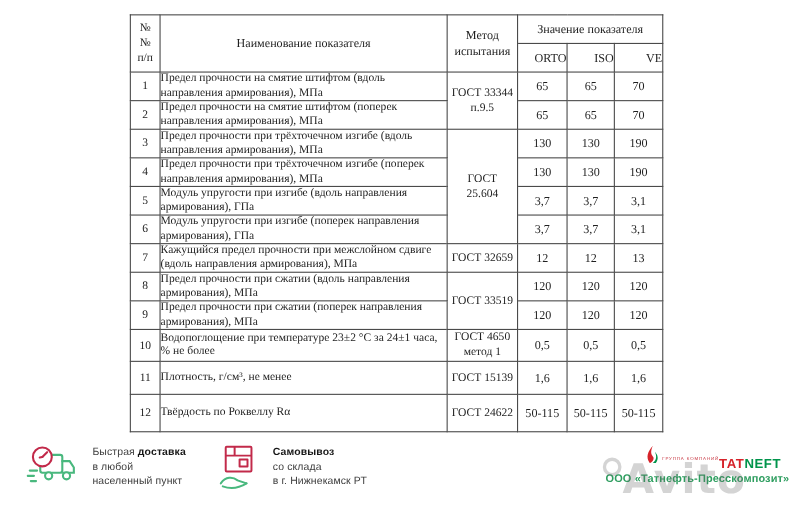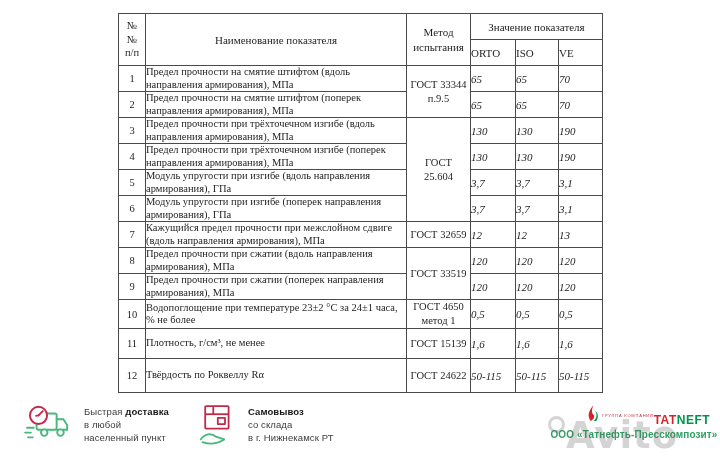--- a/index.html
+++ b/index.html
@@ -15,25 +15,25 @@
     font-family:"Liberation Serif",serif;color:#1f1f1f;
   }
   .spec-table td,.spec-table th{
     border:1px solid #4a4a4a;padding:0;vertical-align:middle;
     font-weight:normal;overflow:hidden;
   }
   .h-num{white-space:pre-line;text-align:center;font-size:10.5px;line-height:1.3;}
   .h-name{text-align:center;font-size:11px;}
   .h-method{text-align:center;font-size:11px;white-space:pre-line;line-height:1.3;}
   .h-group{text-align:center;font-size:11px;}
-  .h-col{text-align:left;font-size:11px;}
+  .h-col{text-align:right;font-size:11px;}
   .c-num{text-align:center;font-size:10.5px;}
   .c-name{font-size:10.5px;line-height:1.18;padding:1px 4px;}
   .c-method{text-align:center;font-size:10.5px;white-space:pre-line;line-height:1.3;}
-  .c-val{text-align:left;font-size:11px;font-style:italic;}
+  .c-val{text-align:center;font-size:11px;}
 
   
   .f-item{position:absolute;top:403px;display:flex;align-items:flex-start;}
   .f-icon{flex:0 0 auto;}
   .f-text{font-size:9.5px;line-height:13px;color:#3c3c3c;letter-spacing:.1px;}
   .f-text b{color:#171717;}
   .f-line{white-space:nowrap;}
 
   #item-delivery{left:24px;}
   #item-delivery .f-text{margin-left:10px;margin-top:2px;}

